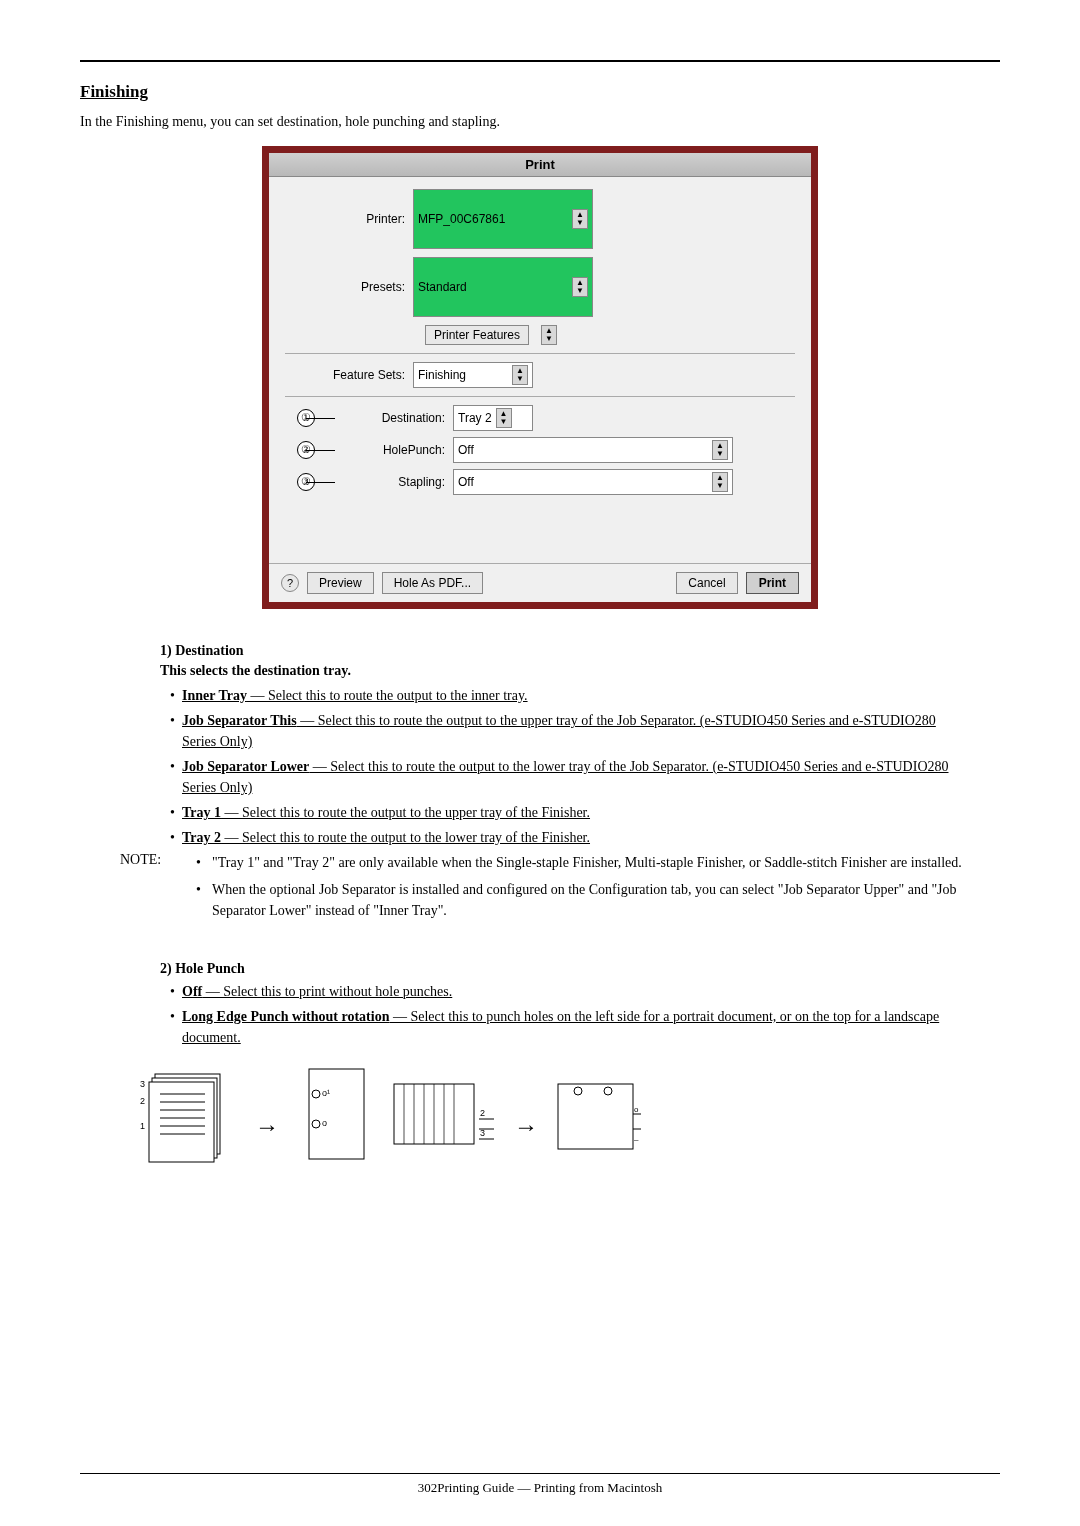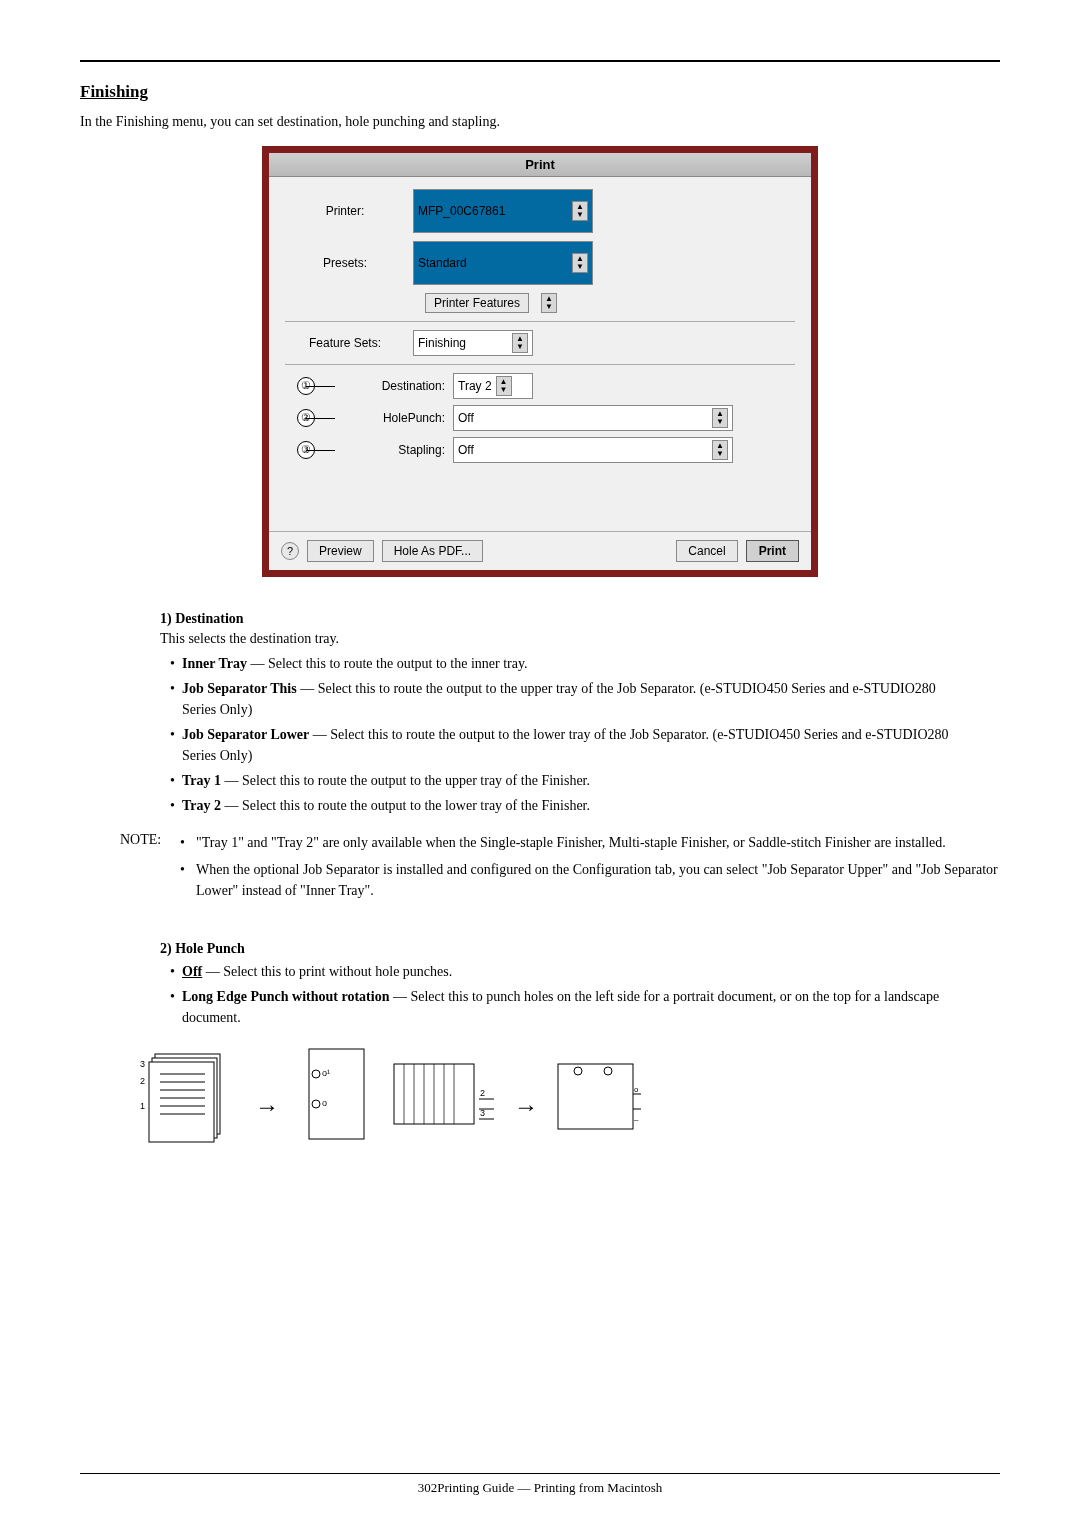--- a/index.html
+++ b/index.html
@@ -59,33 +59,33 @@
       padding: 12px 16px;
     }
 
     .dialog-row {
       display: flex;
       align-items: center;
       margin-bottom: 8px;
     }
 
     .dialog-label {
-      text-align: center;
+      text-align: right;
       width: 120px;
       margin-right: 8px;
       font-size: 12px;
       flex-shrink: 0;
     }
 
     .dialog-select {
       display: flex;
       align-items: center;
-      background: #0369a1;
-      border: 1px solid #888;
-      padding: 11px 4px;
+      background: #22c55e;
+      border: 1px solid #888;
+      padding: 19px 4px;
       font-size: 12px;
       min-width: 180px;
     }
 
     .dialog-select-text {
       flex: 1;
     }
 
     .stepper {
       display: inline-flex;
@@ -193,44 +193,46 @@
     }
 
     .subsection-title {
       font-weight: bold;
       margin-top: 34px;
       margin-bottom: 4px;
     }
 
     .sub-desc {
       margin-bottom: 6px;
+      font-weight: bold;
     }
 
     .bullet-list {
       list-style: none;
       padding-left: 10px;
     }
 
     .bullet-list li {
       margin-bottom: 4px;
       padding-left: 12px;
       position: relative;
       line-height: 1.5;
+      text-decoration: underline;
     }
 
     .bullet-list li::before {
       content: "•";
       position: absolute;
       left: 0;
     }
 
     .note-section {
       display: flex;
-      margin: 16px 0 12px 40px;
-      gap: 0;
+      margin: 4px 0 12px 40px;
+      gap: 16px;
       justify-content: space-between;
     }
 
     .note-label {
       font-size: 14px;
       font-weight: normal;
       min-width: 60px;
       flex-shrink: 0;
     }
 

